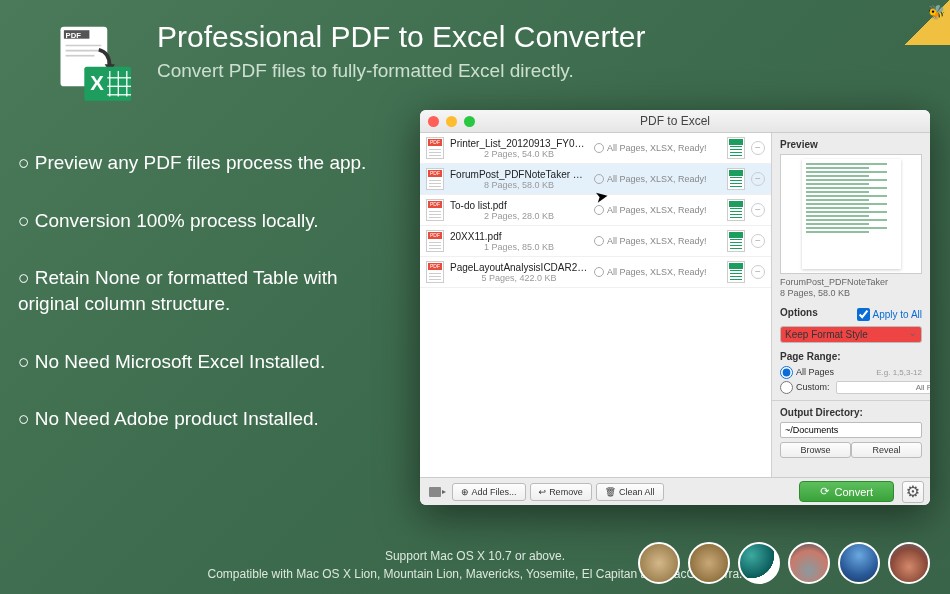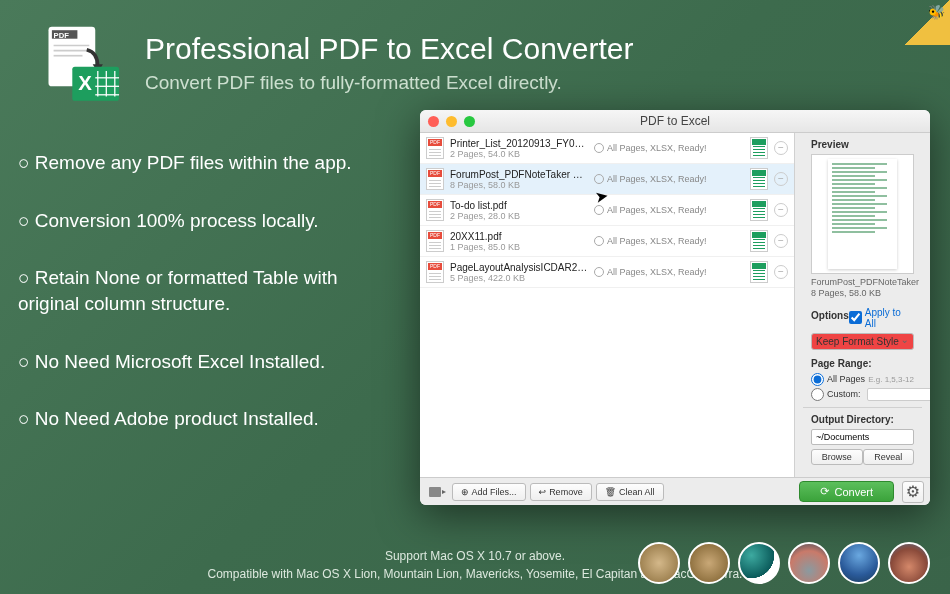--- a/index.html
+++ b/index.html
@@ -9,21 +9,21 @@
   font-family: -apple-system, "Helvetica Neue", Arial, sans-serif;
   position: relative; overflow: hidden; color: #fff;
 }
 .bee-corner {
   position: absolute; top: 0; right: 0; width: 45px; height: 45px;
   background: linear-gradient(135deg, transparent 50%, #f0c040 50%);
 }
 .bee-corner::after {
   content: "🐝"; position: absolute; top: 4px; right: 4px; font-size: 14px;
 }
-.header { display: flex; align-items: center; padding: 20px 40px 10px 40px; }
+.header { display: flex; align-items: flex-start; padding: 20px 40px 10px 52px; }
 .app-icon {
   width: 85px; height: 85px; margin-right: 20px; flex-shrink: 0;
 }
 .titles h1 { font-size: 30px; font-weight: 300; color: #fff; margin-bottom: 6px; }
 .titles h2 { font-size: 19px; font-weight: 300; color: #cde0d0; }
 .features {
   position: absolute; left: 18px; top: 150px; width: 385px;
 }
 .feature {
   font-size: 19px; font-weight: 300; color: #fff; margin-bottom: 32px;
@@ -58,21 +58,21 @@
 .pdf-ico::before {
   content: "PDF"; position: absolute; top: 1px; left: 1px; right: 1px;
   background: #e74c3c; color: #fff; font-size: 5px; text-align: center; line-height: 7px;
 }
 .pdf-ico::after {
   content: ""; position: absolute; bottom: 2px; left: 2px; right: 2px; height: 8px;
   background: repeating-linear-gradient(0deg, #ccc 0 1px, transparent 1px 3px);
 }
 .file-info { width: 138px; overflow: hidden; }
 .fname { color: #222; white-space: nowrap; overflow: hidden; text-overflow: ellipsis; }
-.fmeta { color: #999; font-size: 9px; }
+.fmeta { color: #999; font-size: 9px; text-align: center; }
 .status { color: #888; flex: 1; font-size: 9px; white-space: nowrap; }
 .status::before {
   content: ""; display: inline-block; width: 8px; height: 8px;
   border: 1px solid #aaa; border-radius: 50%; margin-right: 3px; vertical-align: middle;
 }
 .xlsx-ico {
   width: 18px; height: 22px; background: #fff; border: 1px solid #ccc;
   position: relative; flex-shrink: 0;
 }
 .xlsx-ico::before {
@@ -85,22 +85,22 @@
 }
 .row-del {
   width: 14px; height: 14px; border: 1px solid #ccc; border-radius: 50%;
   color: #aaa; font-size: 10px; text-align: center; line-height: 12px; flex-shrink: 0;
 }
 .cursor {
   position: absolute; left: 595px; top: 187px; font-size: 16px; color: #000;
   transform: rotate(-10deg); z-index: 20;
 }
 .side {
-  width: 136px; background: #ececec; border-left: 1px solid #d0d0d0;
-  padding: 6px 16px; font-size: 10px; color: #333;
+  width: 159px; background: #ececec; border-left: 1px solid #d0d0d0;
+  padding: 6px 8px; font-size: 10px; color: #333;
 }
 .side h4 { font-size: 10px; font-weight: bold; margin-bottom: 4px; }
 .preview-box {
   width: 100%; height: 120px; background: #fff; border: 1px solid #ccc;
   margin-bottom: 3px; padding: 4px; display: flex; justify-content: center;
 }
 .preview-page {
   width: 75%; height: 100%; background: #fff; box-shadow: 0 1px 3px rgba(0,0,0,.2);
   padding: 4px;
 }
@@ -206,21 +206,21 @@
       <line x1="65" y1="88" x2="93" y2="88" stroke="#fff" stroke-width="1.5"></line>
     </svg>
   </div>
   <div class="titles">
     <h1>Professional PDF to Excel Converter</h1>
     <h2>Convert PDF files to fully-formatted Excel directly.</h2>
   </div>
 </div>
 
 <div class="features">
-  <div class="feature">Remove any PDF files within the app.</div>
+  <div class="feature">Preview any PDF files process the app.</div>
   <div class="feature">Conversion 100% process locally.</div>
   <div class="feature">Retain None or formatted Table with original column structure.</div>
   <div class="feature">No Need Microsoft Excel Installed.</div>
   <div class="feature">No Need Adobe product Installed.</div>
 </div>
 
 <div class="app-window">
   <div class="title-bar">
     <div class="traffic">
       <div class="dot r"></div>

